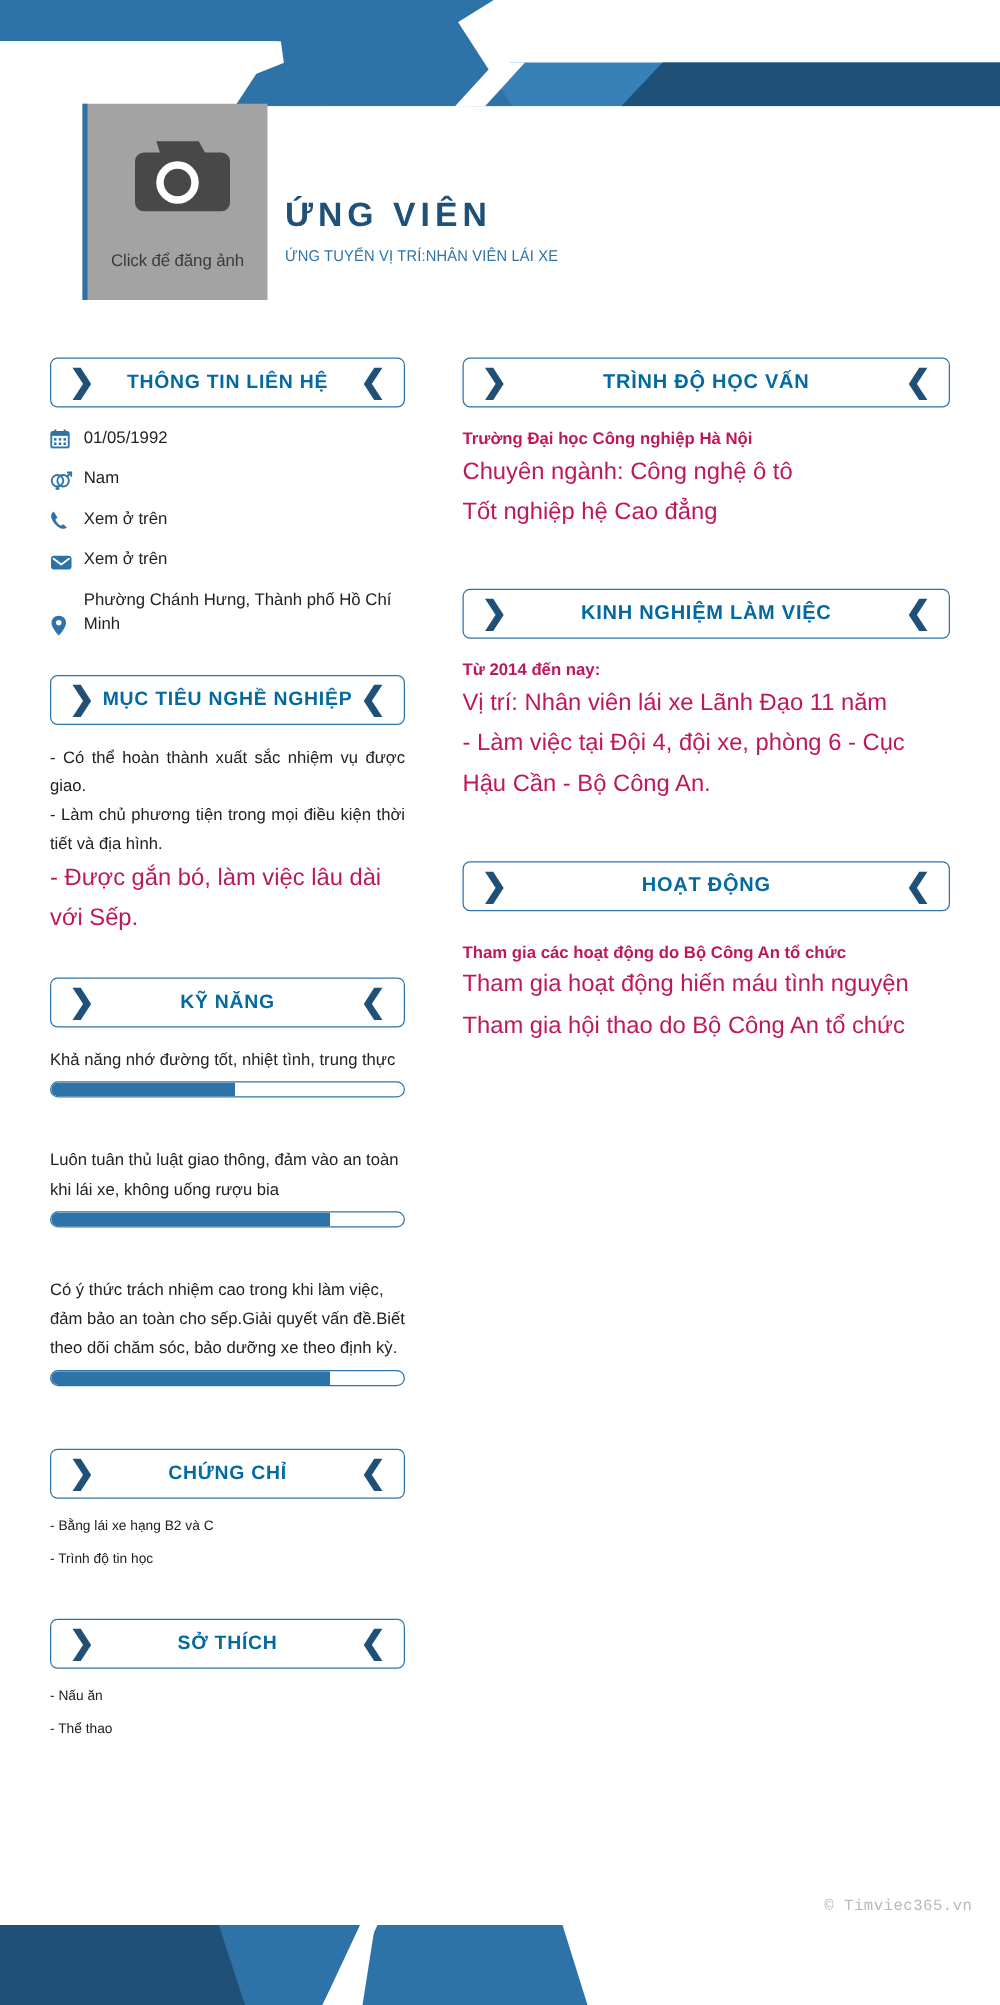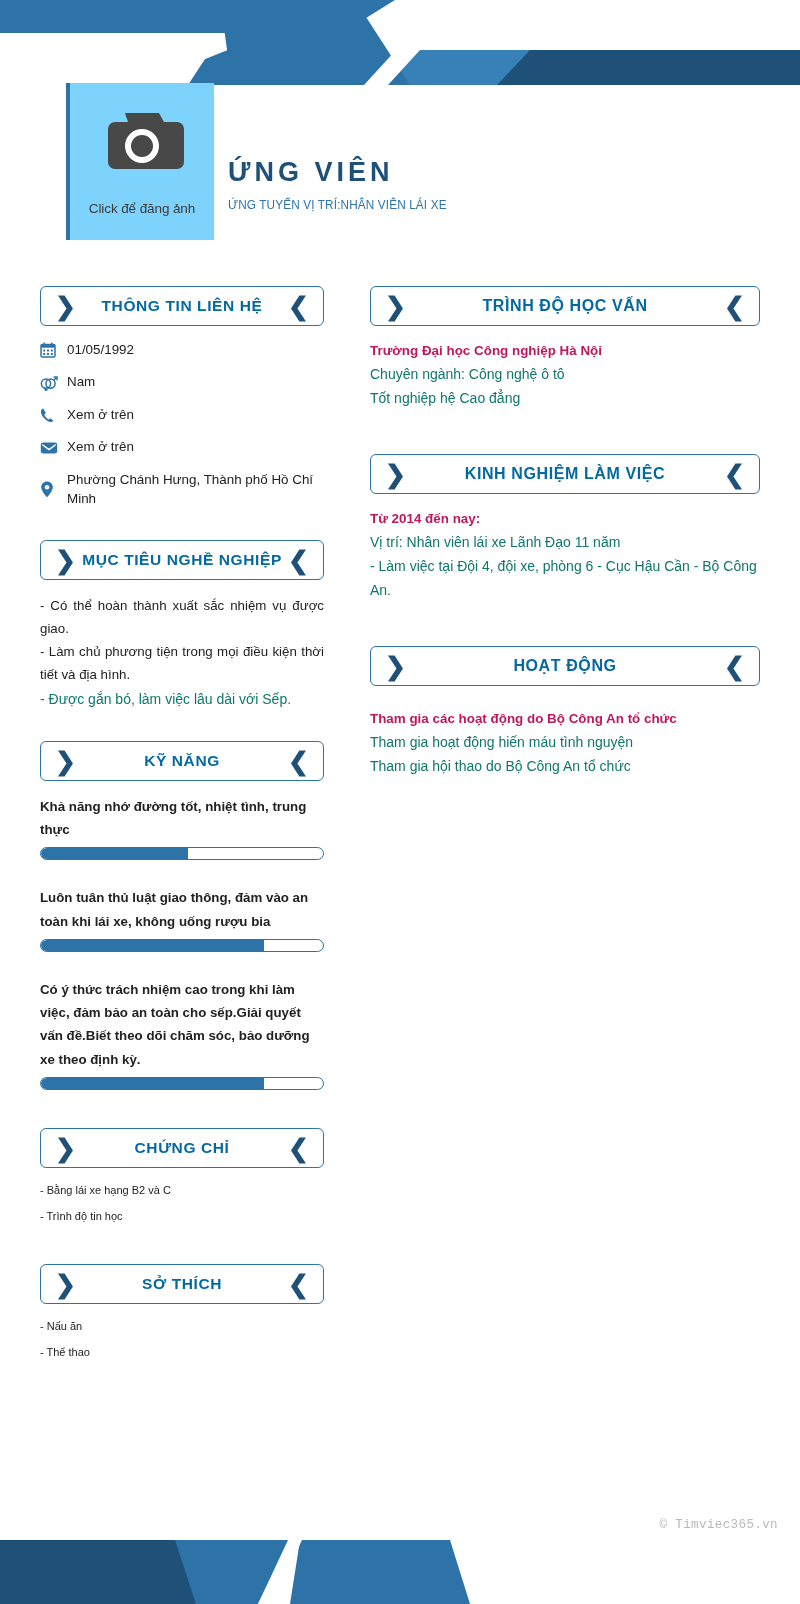--- a/index.html
+++ b/index.html
@@ -27,21 +27,21 @@
   }
   .header-decor svg { display: block; }
 
   
   .photo-box {
     position: absolute;
     left: 66px;
     top: 83px;
     width: 148px;
     height: 157px;
-    background: #7dd3fc;
+    background: #a3a3a3;
     border-left: 4px solid #2E73A7;
   }
   .camera-wrap {
     position: absolute;
     top: 22px; left: 0; right: 0;
     display: flex;
     justify-content: center;
   }
   .photo-caption {
     position: absolute;
@@ -120,21 +120,21 @@
     text-align: center;
     padding: 0 40px;
     white-space: nowrap;
   }
   .col-right .sec-title { font-size: 16px; }
 
   
   .contact-list { margin: 6px 0 0 0; }
   .contact-row {
     display: flex;
-    align-items: center;
+    align-items: flex-end;
     margin-bottom: 13px;
     font-size: 13.4px;
     color: #222;
     line-height: 1.45;
   }
   .contact-row .ic {
     flex: 0 0 26px;
     display: flex;
     justify-content: flex-start;
     padding-top: 1px;
@@ -144,37 +144,37 @@
 
   
   .body-just {
     font-size: 13.3px;
     color: #222;
     line-height: 1.75;
     text-align: justify;
     text-justify: inter-word;
   }
   .body-plain {
-    font-size: 14px;
-    color: #0f766e;
+    font-size: 19px;
+    color: #be185d;
     line-height: 1.72;
   }
   .body-head {
     font-size: 13.4px;
     font-weight: bold;
     color: #be185d;
     line-height: 1.62;
   }
   .blk { margin-bottom: 0; }
   .sec-gap-sm { height: 18px; }
   .sec-gap-md { height: 30px; }
   .sec-gap-lg { height: 44px; }
 
   
-  .skill-item { margin-bottom: 8px; font-weight: bold; }
+  .skill-item { margin-bottom: 20px; }
   .skill-label {
     font-size: 13.3px;
     color: #222;
     line-height: 1.75;
     margin-bottom: 6px;
   }
   .bar-track {
     position: relative;
     height: 13px;
     border: 1.3px solid #2E73A7;

